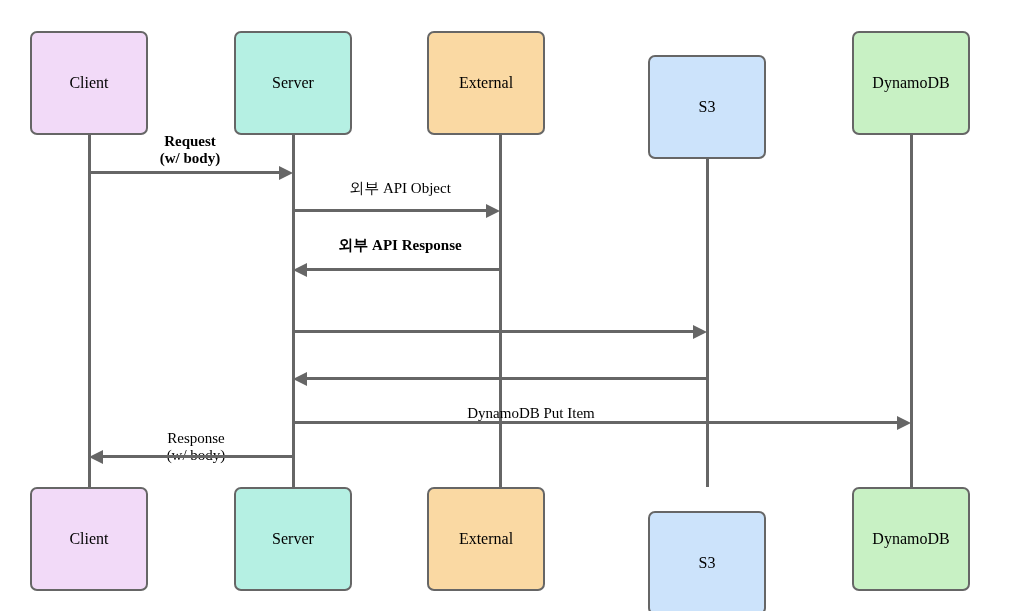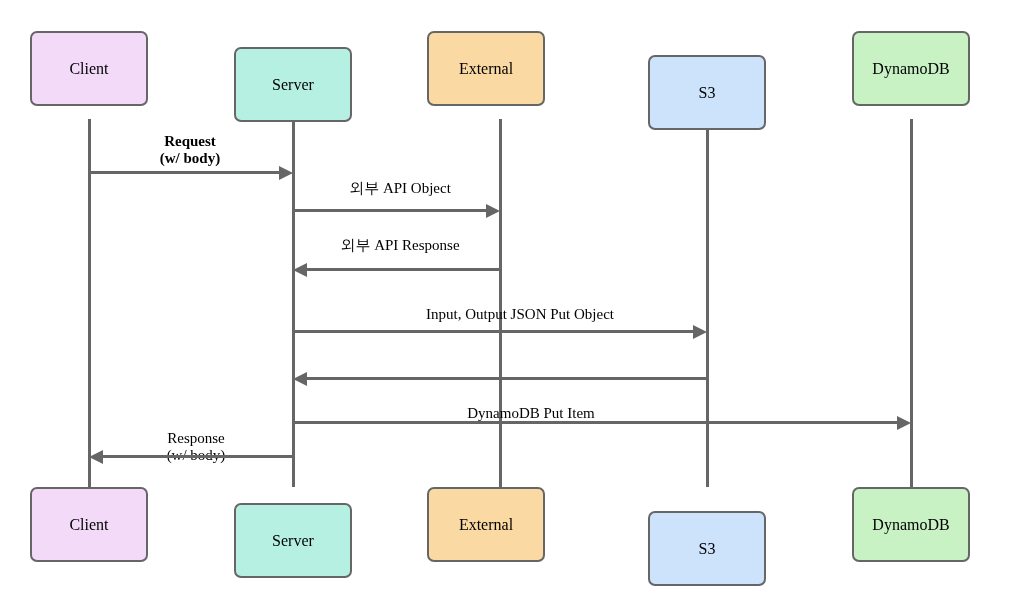--- a/index.html
+++ b/index.html
@@ -1,29 +1,29 @@
 <!DOCTYPE html>
 <html><head>
 <meta charset="utf-8">
 <style>
   html,body{margin:0;padding:0;background:#ffffff;}
   .canvas{
     position:relative;width:1024px;height:611px;background:#ffffff;overflow:hidden;
     font-family:"Liberation Serif","DejaVu Serif",serif;color:#000000;
   }
   .actor{
-    position:absolute;width:118px;height:75px;
+    position:absolute;width:118px;height:104px;
     border:2px solid #666666;border-radius:7px;
     display:flex;align-items:center;justify-content:center;
     font-size:16px;box-sizing:border-box;
   }
   .actor-label{display:block;}
   .row-top .actor{top:31px;}
   .row-bottom .actor{top:487px;}
-  .pos-0{left:30px;} .pos-1{left:234px;margin-top:16px;} .pos-2{left:427px;} .pos-3{left:648px;margin-top:24px;} .pos-4{left:852px;justify-content:center;}
+  .pos-0{left:30px;} .pos-1{left:234px;} .pos-2{left:427px;} .pos-3{left:648px;margin-top:24px;} .pos-4{left:852px;justify-content:center;}
   .lifeline{position:absolute;top:119px;height:368px;width:3px;background:#666666;}
   .ll-0{left:88px;} .ll-1{left:292px;} .ll-2{left:499px;} .ll-3{left:706px;} .ll-4{left:910px;}
   .msg-line{position:absolute;height:3px;background:#666666;}
   .head{position:absolute;width:0;height:0;border-top:7px solid transparent;border-bottom:7px solid transparent;}
   .head-right{border-left:14px solid #666666;}
   .head-left{border-right:14px solid #666666;}
   .msg-label{
     position:absolute;transform:translateX(-50%);
     font-size:15px;line-height:17px;text-align:center;white-space:pre-line;
   }
@@ -77,25 +77,24 @@
 
   <div class="msg-label" style="left:190px;top:133px;font-weight:bold;">Request
 (w/ body)</div>
   <div class="msg-line" style="left:89px;top:171px;width:192px;"></div>
   <div class="head head-right" style="left:279px;top:166px;"></div>
 
   <div class="msg-label" style="left:400px;top:180px;">외부 API Object</div>
   <div class="msg-line" style="left:293px;top:209px;width:195px;"></div>
   <div class="head head-right" style="left:486px;top:204px;"></div>
 
-  <div class="msg-label" style="left:400px;top:237px;">외부 API Response</div>
+  <div class="msg-label" style="left:400px;top:237px;font-weight:bold;">외부 API Response</div>
   <div class="msg-line" style="left:305px;top:268px;width:195px;"></div>
   <div class="head head-left" style="left:293px;top:263px;"></div>
 
-  <div class="msg-label" style="left:520px;top:306px;">Input, Output JSON Put Object</div>
   <div class="msg-line" style="left:293px;top:330px;width:402px;"></div>
   <div class="head head-right" style="left:693px;top:325px;"></div>
 
   <div class="msg-line" style="left:305px;top:377px;width:402px;"></div>
   <div class="head head-left" style="left:293px;top:372px;"></div>
 
   <div class="msg-label" style="left:531px;top:394px;margin-top:11px;">DynamoDB Put Item</div>
   <div class="msg-line" style="left:293px;top:421px;width:606px;"></div>
   <div class="head head-right" style="left:897px;top:416px;"></div>
 

